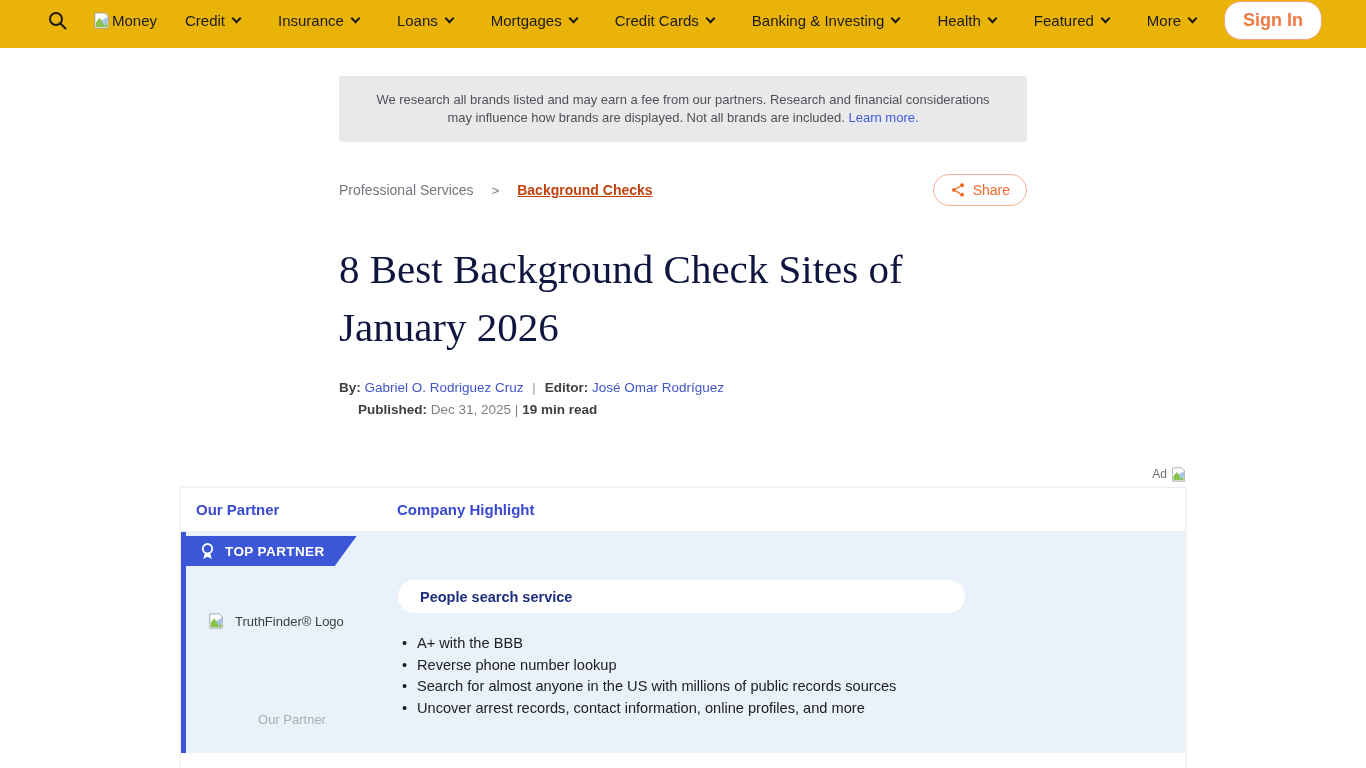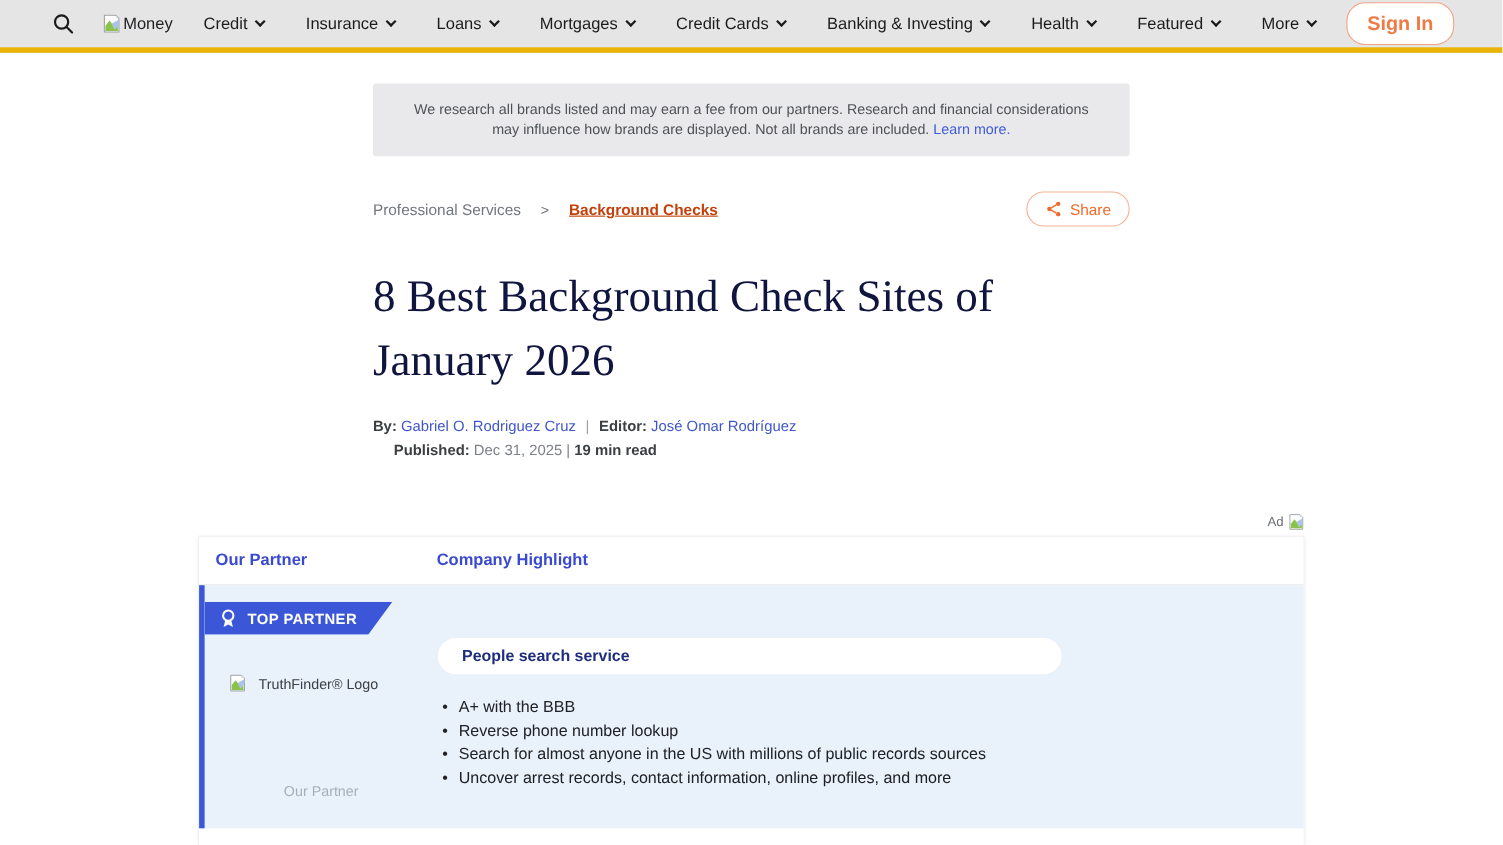--- a/index.html
+++ b/index.html
@@ -1,21 +1,21 @@
 <!DOCTYPE html>
 <html><head>
 <meta charset="utf-8">
 <style>
   * { margin:0; padding:0; box-sizing:border-box; }
   html,body { width:1366px; height:768px; overflow:hidden; background:#fff;
     font-family:"Liberation Sans", sans-serif; }
 
   
-  .topnav { height:48px; display:flex; align-items:center; background:#e5e5e5;
-    border-bottom:5px solid #eab308; position:relative; }
+  .topnav { height:48px; display:flex; align-items:center; background:#eab308;
+    border-bottom:7px solid #eab308; position:relative; }
   .search-btn { margin-left:48px; display:flex; align-items:center; cursor:pointer; }
   .logo { margin-left:26px; display:flex; align-items:center; gap:2px; cursor:pointer; }
   .logo-alt { font-size:15px; color:#202124; }
   .nav-items { flex:1; display:flex; justify-content:center; align-items:center; gap:38px; }
   .nav-item { display:flex; align-items:center; font-size:15px; color:#1b1b1b; cursor:pointer; white-space:nowrap;justify-content:center; }
   .chev { width:7px; height:7px; border-right:2px solid #1b1b1b; border-bottom:2px solid #1b1b1b;
     transform:rotate(45deg); margin-left:8px; margin-top:-4px; display:inline-block; }
   .signin { margin-right:44px; border:1.5px solid #f3a583; color:#ef7a45; font-size:18px; font-weight:bold;
     border-radius:17px; padding:8px 18px; background:#fff; cursor:pointer; white-space:nowrap; }
 
@@ -51,21 +51,21 @@
   .ad-label { font-size:12px; color:#6a6f75; }
 
   
   .card { margin-top:4px; border:1px solid #f0f0f1; box-shadow:0 1px 4px rgba(0,0,0,.06); background:#fff; }
   .card-head { height:44px; display:flex; align-items:center; border-bottom:1px solid #ededee; }
   .card-head .h1 { width:216px; padding-left:15px; font-size:15px; font-weight:bold; color:#3a4ad0; }
   .card-head .h2 { font-size:15px; font-weight:bold; color:#3a4ad0; }
 
   .partner-row { position:relative; height:221px; background:#e9f1fb; border-left:5px solid #3b57d8;
     display:flex; }
-  .badge { position:absolute; top:15px; left:0; height:30px; background:#3b57d8; color:#fff;
+  .badge { position:absolute; top:4px; left:0; height:30px; background:#3b57d8; color:#fff;
     display:flex; align-items:center; gap:10px; padding:0 32px 0 14px; font-size:13.5px; font-weight:bold;
     letter-spacing:.4px; clip-path:polygon(0 0,100% 0,calc(100% - 22px) 100%,0 100%); }
   .left-col { width:212px; position:relative; }
   .logo-row { position:absolute; top:80px; left:22px; display:flex; align-items:center; gap:11px; }
   .logo-row .alt { font-size:13px; color:#3c4043; }
   .partner-caption { position:absolute; bottom:26px; left:0; width:100%; text-align:center;
     font-size:13px; color:#a6b0ba; }
   .mid-col { flex:1; padding-top:48px; }
   .pill { width:567px; height:33px; background:#fff; border-radius:17px;
     display:flex; align-items:center; padding-left:22px; }

